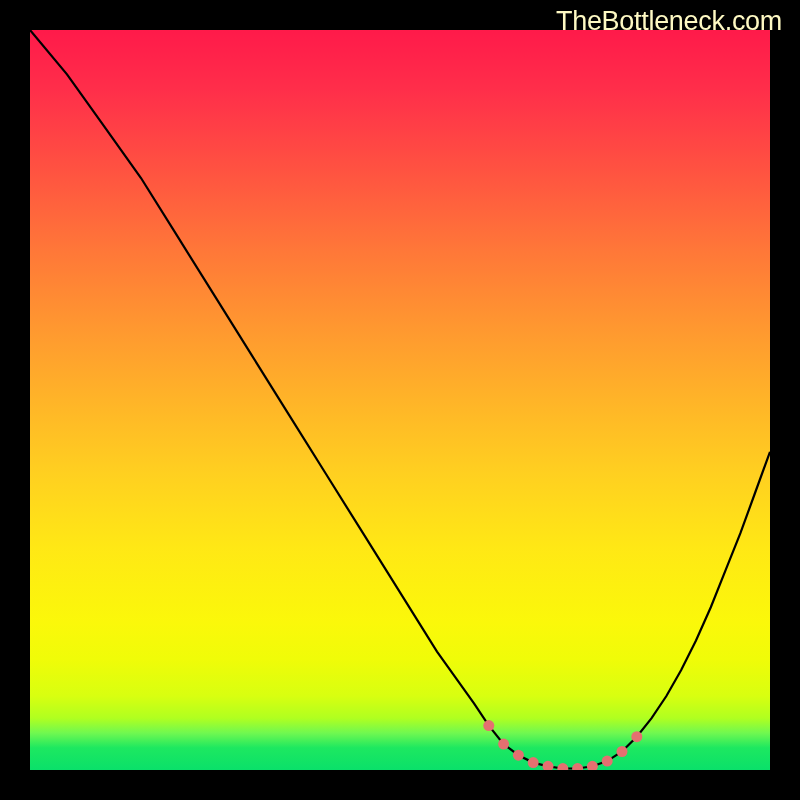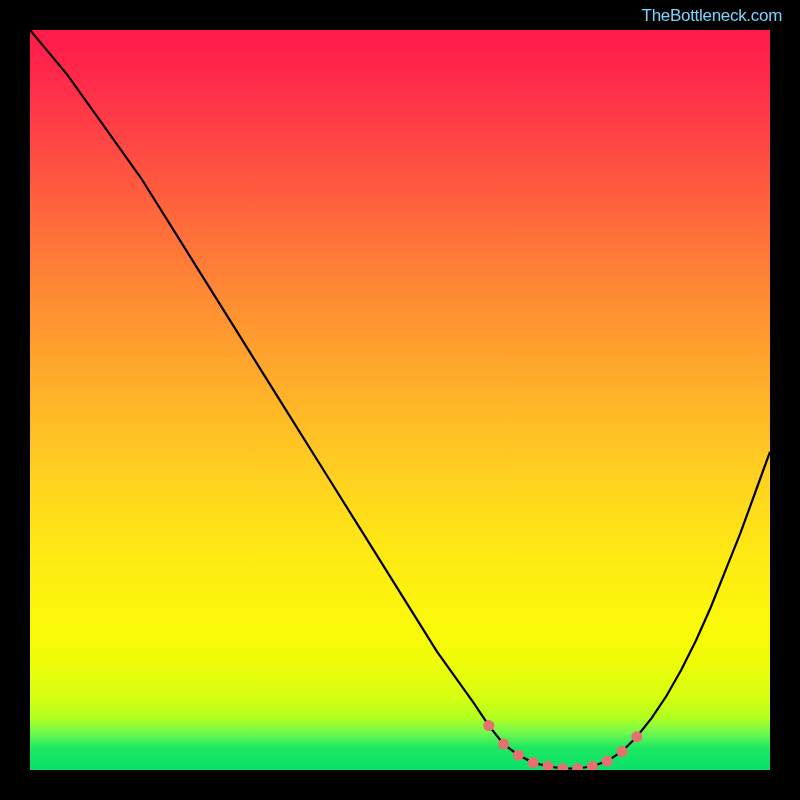--- a/index.html
+++ b/index.html
@@ -7,22 +7,22 @@
       width: 800px;
       height: 800px;
       background: #000;
       position: relative;
       font-family: Arial, sans-serif;
     }
     .watermark {
       position: absolute;
       top: 6px;
       right: 18px;
-      color: #7dd3fc;
-      font-size: 17px;
+      color: #fef9c3;
+      font-size: 27px;
       font-weight: 500;
       z-index: 10;
       letter-spacing: -0.3px;
     }
     .chart-area {
       position: absolute;
       top: 30px;
       left: 30px;
       width: 740px;
       height: 740px;

